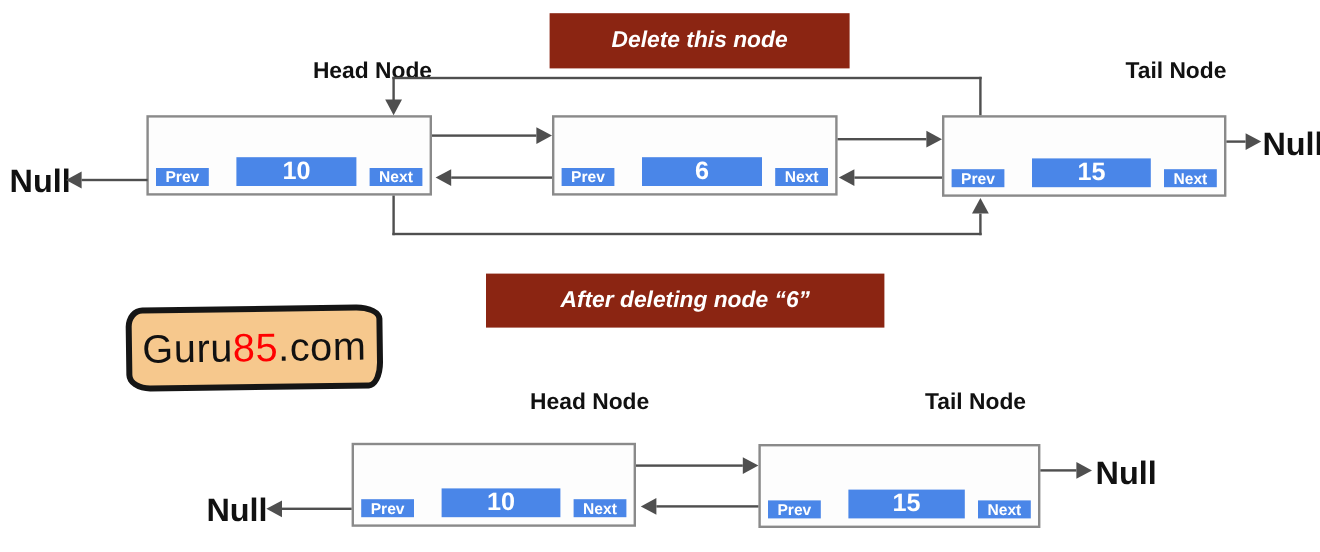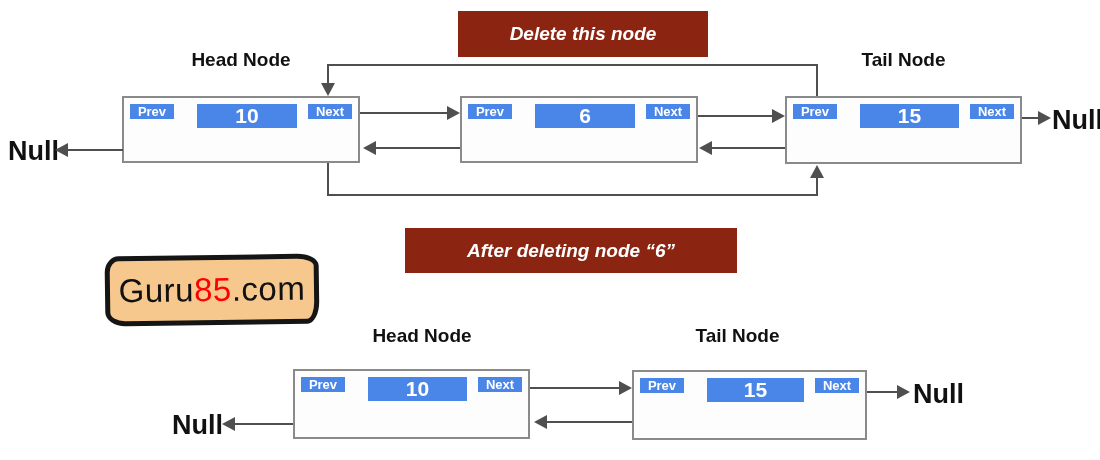--- a/index.html
+++ b/index.html
@@ -13,28 +13,28 @@
     position:relative;width:1100px;height:460px;background:#ffffff;
     font-family:"Liberation Sans", sans-serif;overflow:hidden;
   }
   .banner{
     position:absolute;background:var(--red);color:#fff;
     font-weight:bold;font-size:19px;display:flex;align-items:center;justify-content:center;
     text-align:center;
     font-style:italic;
   }
   .node-label{
-    position:absolute;font-weight:bold;font-size:19px;color:#111;text-align:center;
+    position:absolute;font-weight:bold;font-size:19px;color:#111;text-align:right;
   }
   .null-label{
     position:absolute;font-weight:bold;font-size:27px;color:#111;
   }
   .node{
     position:absolute;background:#fdfdfd;border:2px solid #8a8a8a;
-    box-sizing:border-box;display:flex;align-items:flex-start;gap:11px;padding:6px;
+    box-sizing:border-box;display:flex;align-items:flex-end;gap:11px;padding:6px;
   }
   .cell{
     background:var(--blue);color:#fff;font-weight:bold;
     display:flex;align-items:center;justify-content:center;
   }
   .cell.ptr{width:44px;font-size:13px;}
   .cell.val{flex:1;font-size:21px;margin-left:12px;}
   .h-line{position:absolute;height:2px;background:var(--arrow);}
   .v-line{position:absolute;width:2px;background:var(--arrow);}
   .tri{position:absolute;width:0;height:0;}

